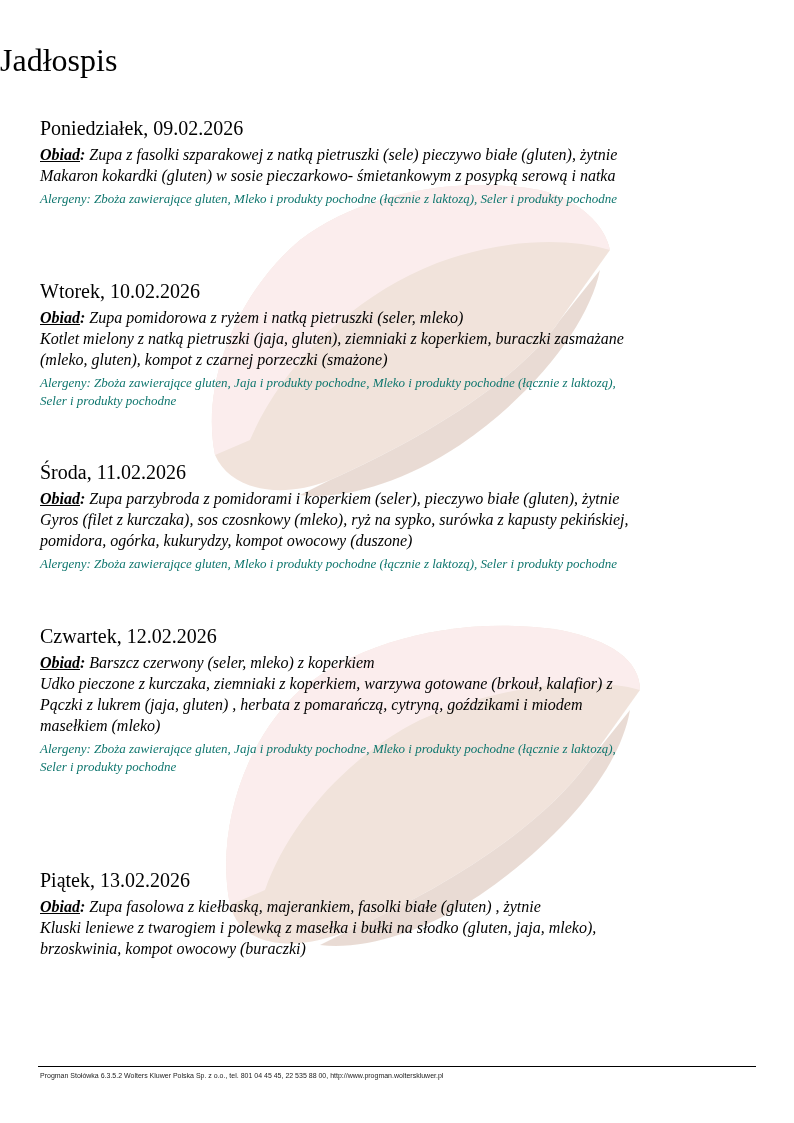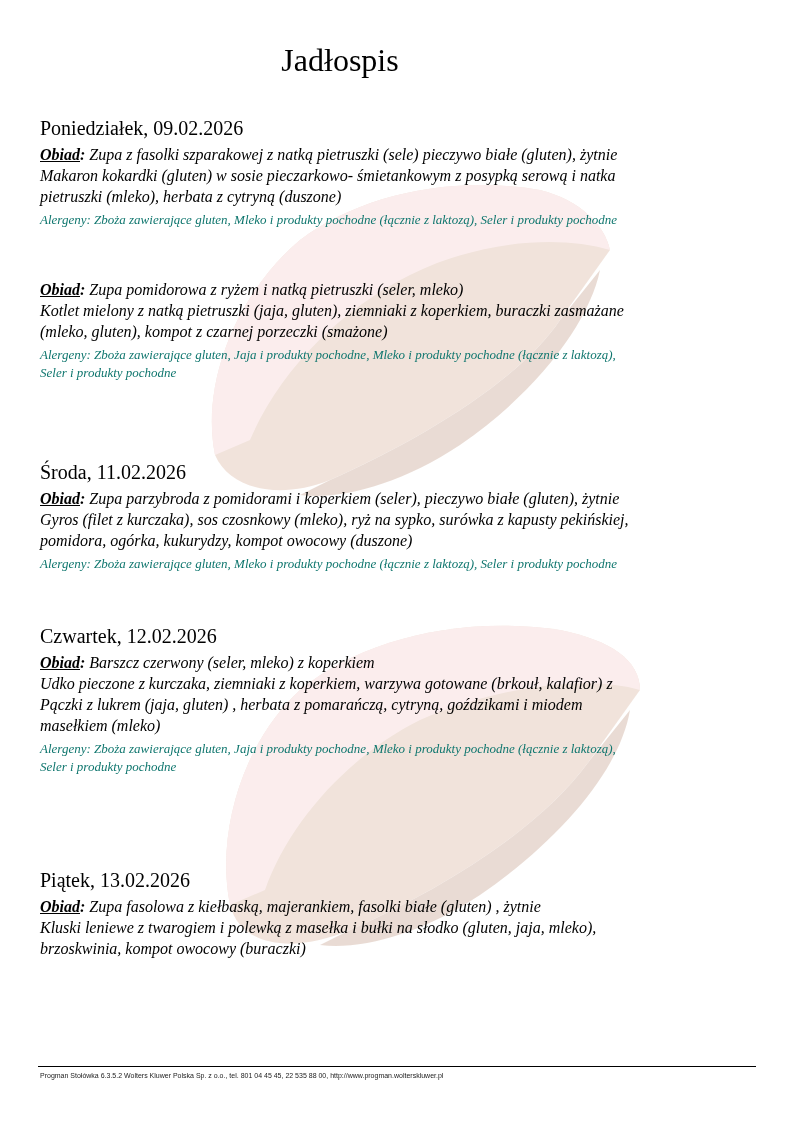--- a/index.html
+++ b/index.html
@@ -1,19 +1,19 @@
 <!DOCTYPE html>
 <html><head>
 <meta charset="utf-8">
 <style>
   html, body { margin: 0; padding: 0; background: #ffffff; }
   body { width: 794px; height: 1123px; position: relative; overflow: hidden; font-family: "Liberation Serif", serif; color: #000; }
   .bg-art { position: absolute; left: 0; top: 0; width: 794px; height: 1123px; z-index: 0; }
   .content { position: relative; z-index: 1; }
-  .page-title { position: absolute; left: 0; width: 680px; top: 40px; text-align: center; font-size: 32px; line-height: 40px; }
+  .page-title { position: absolute; left: 0; width: 680px; top: 40px; text-align: left; font-size: 32px; line-height: 40px; }
   .day { position: absolute; left: 40px; width: 720px; }
   .day-heading { text-align: left; font-weight: normal; font-size: 20px; line-height: 24px; margin: 0 0 4px 0; }
   .meal { font-size: 16px; line-height: 21px; margin: 0; font-style: italic; }
   .meal-label { font-weight: bold; text-decoration: underline; }
   .meal-line { display: block; }
   .allergens { font-style: italic; font-size: 13px; line-height: 18px; margin-top: 4px; color: #0f766e; }
   .footer-rule { position: absolute; left: 38px; top: 1066px; width: 718px; height: 1px; background: #000; }
   .footer-text { position: absolute; left: 40px; top: 1071px; font-family: "Liberation Sans", sans-serif; font-size: 7px; line-height: 10px; color: #222; white-space: nowrap; }
 </style>
 </head>
@@ -35,28 +35,28 @@
 </svg>
 
 <div class="content">
   <div class="page-title">Jadłospis</div>
 
   <section class="day" style="top:116px;">
     <h2 class="day-heading">Poniedziałek, 09.02.2026</h2>
     <p class="meal">
       <span class="meal-line"><span class="meal-label">Obiad</span><b>:</b> <span>Zupa z fasolki szparakowej z natką pietruszki (sele) pieczywo białe (gluten), żytnie</span></span>
       <span class="meal-line">Makaron kokardki (gluten) w sosie pieczarkowo- śmietankowym z posypką serową i natka</span>
-      <span class="meal-line">pietruszki (mleko), herbata z cytryną  (duszone)</span>
     </p>
     <div class="allergens">
       <div>Alergeny: Zboża zawierające gluten, Mleko i produkty pochodne (łącznie z laktozą), Seler i produkty pochodne</div>
     </div>
   </section>
 
   <section class="day" style="top:279px;">
+    <h2 class="day-heading">Wtorek, 10.02.2026</h2>
     <p class="meal">
       <span class="meal-line"><span class="meal-label">Obiad</span><b>:</b> <span>Zupa pomidorowa z ryżem i natką pietruszki (seler, mleko)</span></span>
       <span class="meal-line">Kotlet mielony z natką pietruszki (jaja, gluten), ziemniaki z koperkiem, buraczki zasmażane</span>
       <span class="meal-line">(mleko, gluten), kompot z czarnej porzeczki (smażone)</span>
     </p>
     <div class="allergens">
       <div>Alergeny: Zboża zawierające gluten, Jaja i produkty pochodne, Mleko i produkty pochodne (łącznie z laktozą),</div>
       <div>Seler i produkty pochodne</div>
     </div>
   </section>

